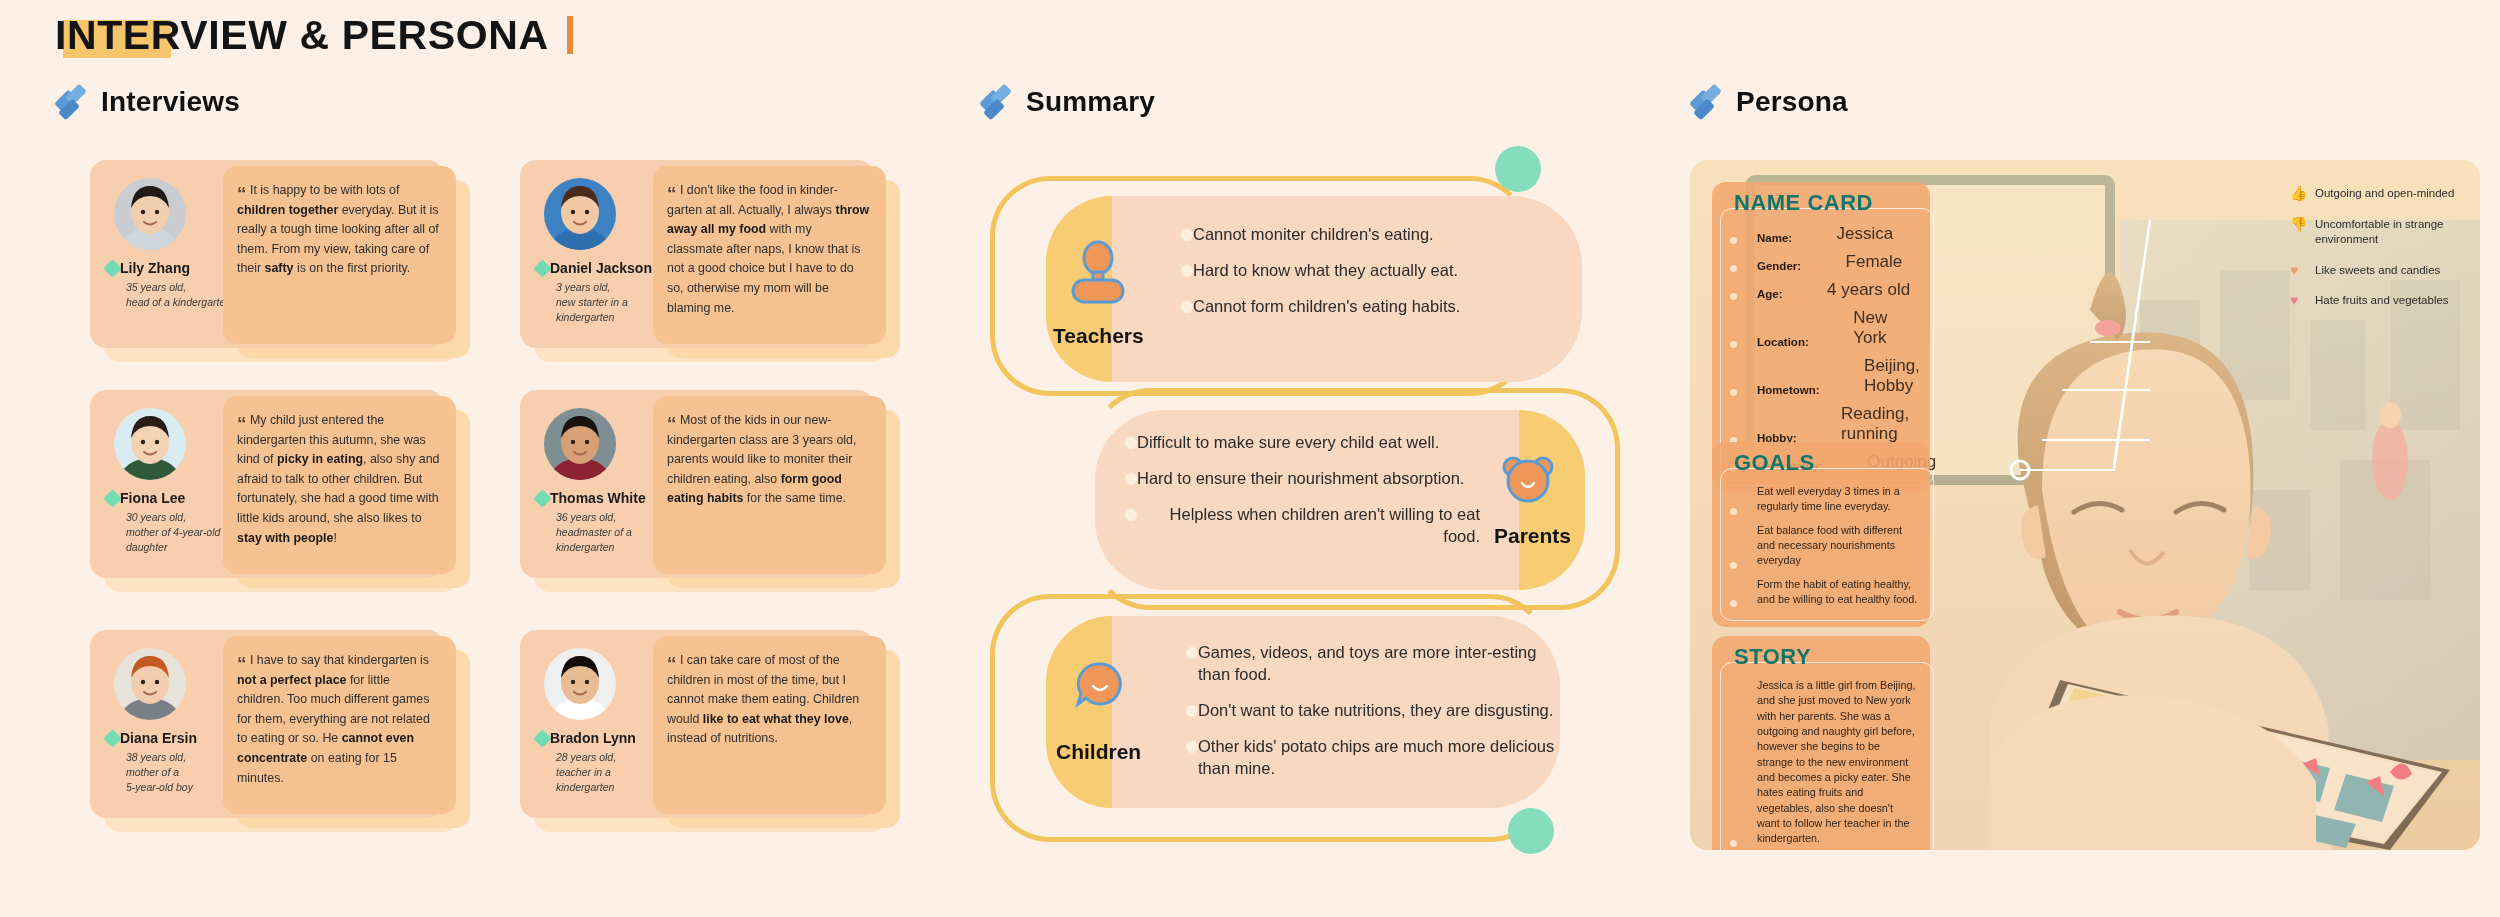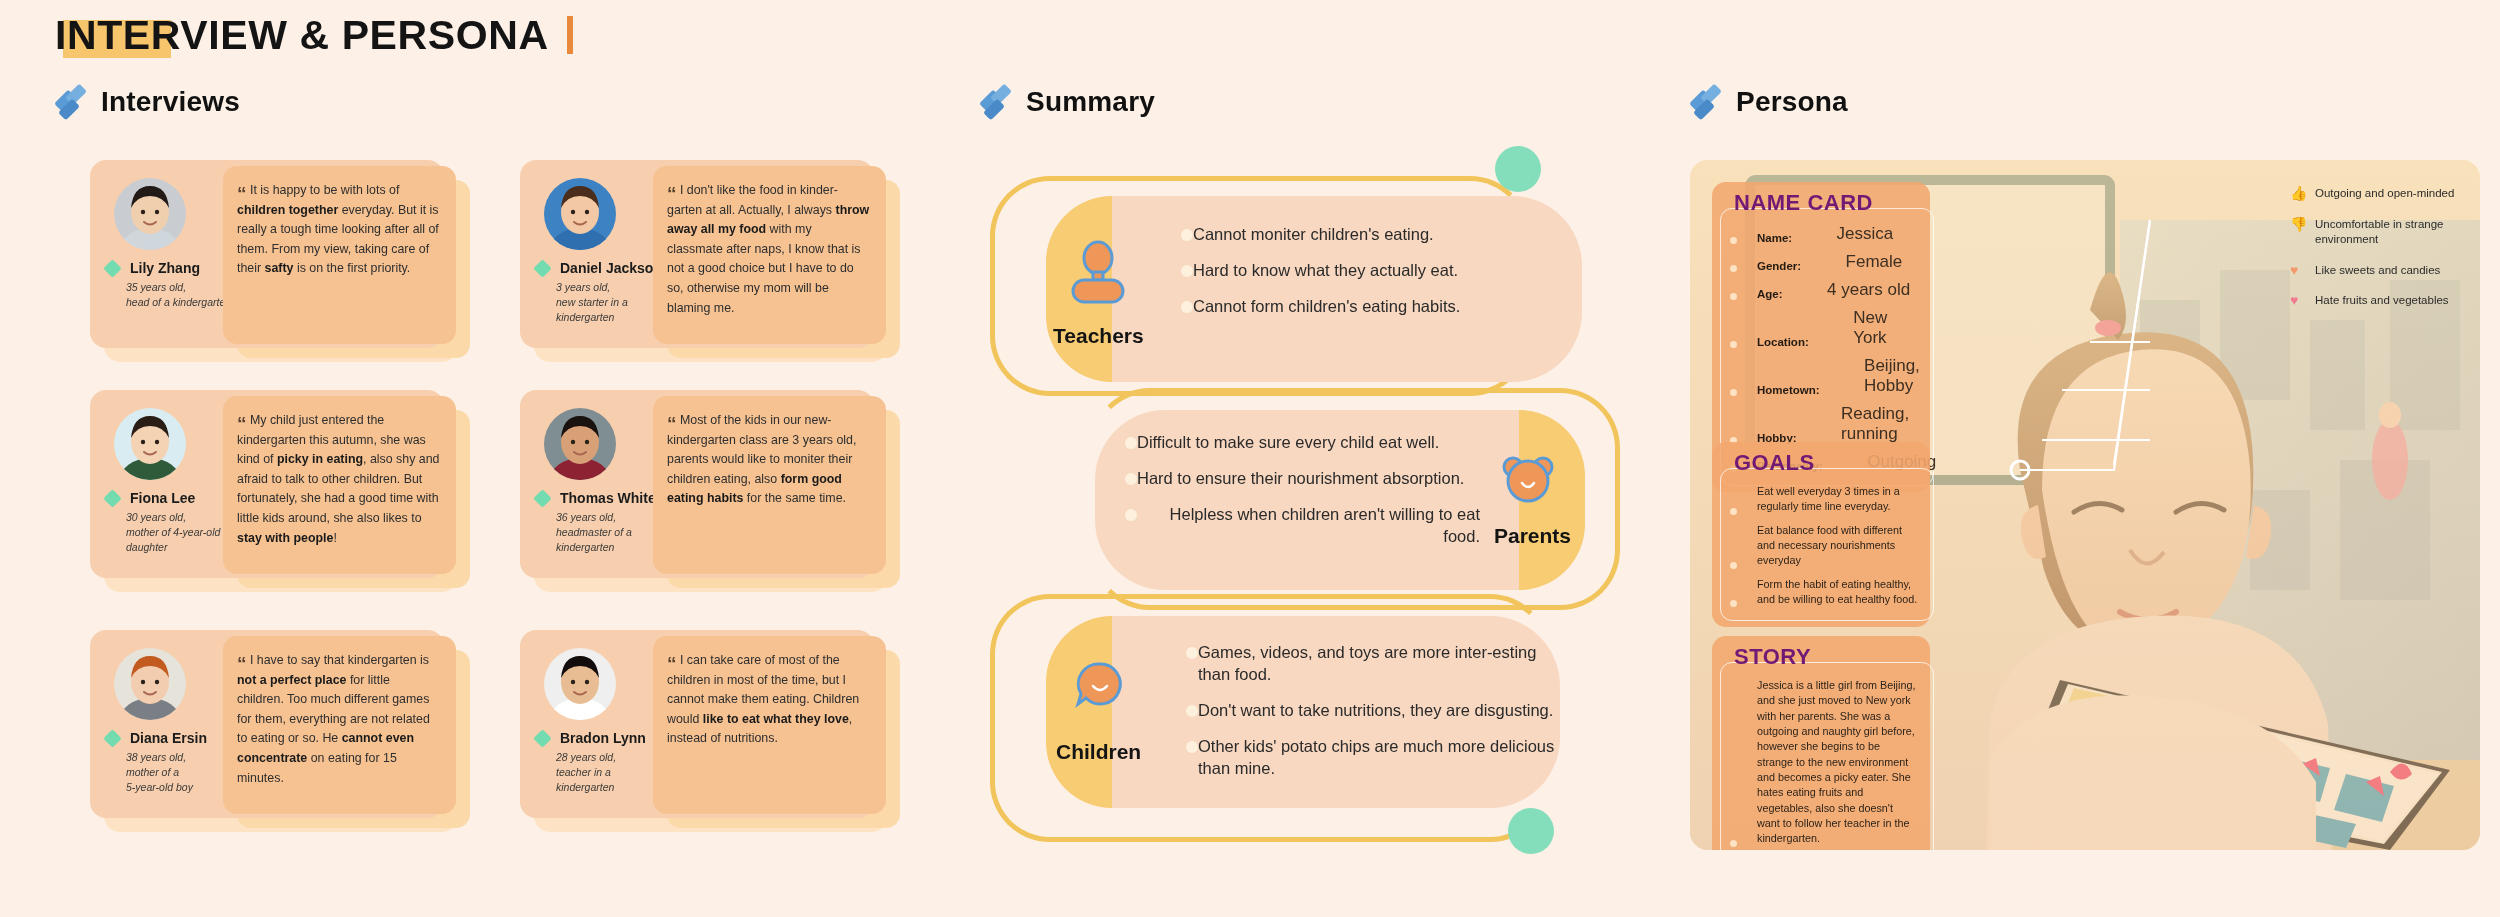--- a/index.html
+++ b/index.html
@@ -37,21 +37,21 @@
   }
   .icard .body {
     position: absolute; left: 0; top: 0; width: 354px; height: 188px;
     background: #f7cfae; border-radius: 16px;
   }
   .icard .avatar {
     position: absolute; left: 24px; top: 18px; width: 72px; height: 72px;
     border-radius: 50%; overflow: hidden;
   }
   .icard .avatar svg { display: block; }
-  .icard .nm-row { position: absolute; left: 16px; top: 100px; display: flex; align-items: center; gap: 11px; }
+  .icard .nm-row { position: absolute; left: 16px; top: 100px; display: flex; align-items: center; gap: 1px; }
   .icard .gem { width: 13px; height: 13px; background: #72dcb0; transform: rotate(45deg); border-radius: 2px; }
   .icard .nm { font-size: 14px; font-weight: 700; color: #1b1b1b; }
   .icard .meta { position: absolute; left: 36px; top: 120px; font-size: 10.5px; font-style: italic; color: #3a3a3a; line-height: 1.45; width: 110px; }
   .icard .qbox {
     position: absolute; left: 133px; top: 6px; width: 233px; min-height: 178px;
     background: #f6c292; border-radius: 14px; padding: 14px 16px 12px 14px;
   }
   .icard .qshadow {
     position: absolute; left: 147px; top: 20px; width: 233px; height: 178px;
     background: #fcd9a8; border-radius: 14px;
@@ -79,21 +79,21 @@
 
   
   .persona-panel {
     position: absolute; left: 1690px; top: 160px; width: 790px; height: 690px;
     border-radius: 18px; overflow: hidden; background: #fae6c8;
   }
   .photo { position: absolute; inset: 0; }
   .pcard { position: absolute; left: 22px; width: 218px; }
   .pcard .bg { position: absolute; inset: 0; background: rgba(243,167,110,.88); border-radius: 14px; }
   .pcard .ring { position: absolute; left: 8px; top: 26px; right: -4px; bottom: 6px; border: 1.5px solid rgba(255,255,255,.75); border-radius: 12px; }
-  .pcard .ttl { position: relative; font-size: 22px; font-weight: 800; color: #701a75; letter-spacing: .5px; padding: 8px 0 6px 22px; }
+  .pcard .ttl { position: relative; font-size: 22px; font-weight: 800; color: #0f766e; letter-spacing: .5px; padding: 8px 0 6px 22px; }
   .pcard .list { position: relative; padding: 2px 12px 12px 18px; }
   .pc-row { display: flex; align-items: flex-end; gap: 20px; margin-bottom: 8px; }
   .pc-row .d { width: 7px; height: 7px; border-radius: 50%; background: #fde2c4; flex: none; margin-top: 6px; }
   .pc-row .k { font-size: 11.5px; font-weight: 700; color: #231a12; }
   .pc-row .v { font-size: 17px; color: #3d2f22; }
   .pc-li { font-size: 10.8px; color: #2d2319; line-height: 1.42; }
 
   .traits { position: absolute; left: 2290px; top: 186px; width: 210px; }
   .trait { display: flex; align-items: flex-start; gap: 8px; margin-bottom: 15px; }
   .trait .ic { width: 17px; flex: none; font-size: 14px; line-height: 1.1; }

